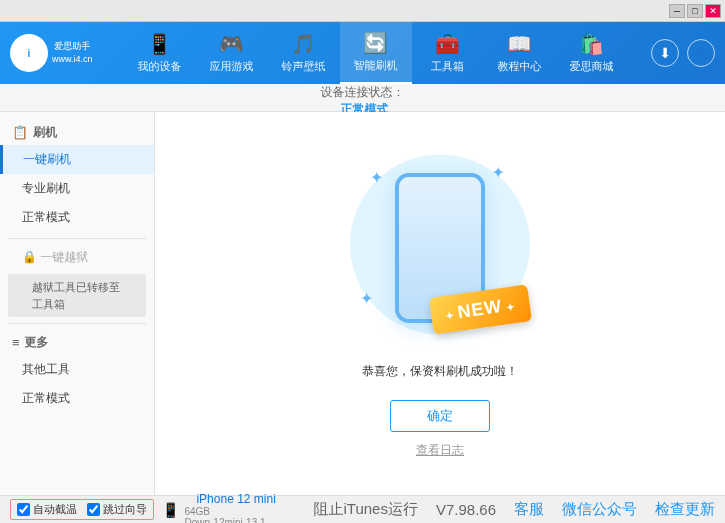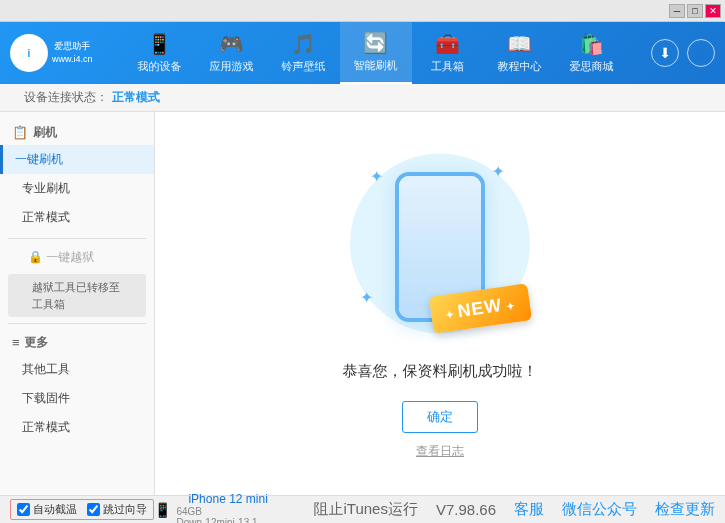--- a/index.html
+++ b/index.html
@@ -115,23 +115,24 @@
       cursor: pointer;
     }
 
     
     .status-bar {
       height: 28px;
       background: #f5f5f5;
       border-bottom: 1px solid #e0e0e0;
       display: flex;
       align-items: center;
-      padding: 0 24px;
+      padding: 0 12px;
       font-size: 12px;
       color: #555;
+      flex-direction: column;
     }
     .status-label { color: #666; }
     .status-value { color: #2196F3; font-weight: bold; margin-left: 4px; }
 
     
     .main-layout {
       display: flex;
       height: calc(523px - 22px - 62px - 28px - 28px);
     }
 
@@ -155,29 +156,29 @@
     .sidebar-item {
       padding: 6px 12px 6px 22px;
       color: #444;
       font-size: 12px;
       cursor: pointer;
     }
     .sidebar-item.active {
       background: #e3f2fd;
       color: #1976D2;
       border-left: 3px solid #1976D2;
-      padding-left: 12px;
+      padding-left: 20px;
     }
     .sidebar-divider {
       height: 1px;
       background: #e0e0e0;
       margin: 6px 8px;
     }
     .sidebar-grayed {
-      padding: 4px 12px 4px 28px;
+      padding: 4px 12px 4px 22px;
       color: #aaa;
       font-size: 12px;
     }
     .sidebar-notice {
       background: #e8e8e8;
       margin: 4px 8px;
       padding: 5px 24px;
       border-radius: 3px;
       font-size: 11px;
       color: #666;
@@ -262,27 +263,27 @@
       left: 50%;
       top: 50%;
       transform: translate(-50%, -52%);
       z-index: 0;
     }
     .phone-shape { z-index: 2; }
     .new-badge { z-index: 3; }
     .sparkle { z-index: 4; }
 
     .success-text {
-      font-size: 15px;
+      font-size: 12px;
       color: #333;
       margin-bottom: 20px;
       font-weight: 500;
     }
     .confirm-btn {
-      width: 76px;
+      width: 100px;
       height: 32px;
       background: white;
       border: 1px solid #2196F3;
       color: #2196F3;
       border-radius: 3px;
       font-size: 13px;
       cursor: pointer;
       display: flex;
       align-items: center;
       justify-content: center;
@@ -324,20 +325,21 @@
       font-size: 14px;
     }
 
     .bottom-full-bar {
       height: 28px;
       background: #f0f0f0;
       border-top: 1px solid #ddd;
       display: flex;
       align-items: center;
       padding: 0 10px;
+      gap: 8px;
     }
     .checkbox-group {
       display: flex;
       align-items: center;
       gap: 10px;
       border: 1px solid #e88;
       padding: 2px 6px;
       border-radius: 2px;
     }
     .cb-label {
@@ -429,23 +431,20 @@
     <div class="sidebar-notice">
       越狱工具已转移至<br>工具箱
     </div>
     <div class="sidebar-divider"></div>
     <div class="sidebar-section-title">
       <span class="icon">≡</span>
       <span>更多</span>
     </div>
     <div class="sidebar-item">
       <span>其他工具</span>
-    </div>
-    <div class="sidebar-item">
-      <span>下载固件</span>
     </div>
     <div class="sidebar-item">
       <span>正常模式</span>
     </div>
   </div>
 
   <div class="content-area">
     <div class="success-illustration">
       <div class="circle-bg"></div>
       <div class="phone-shape">

